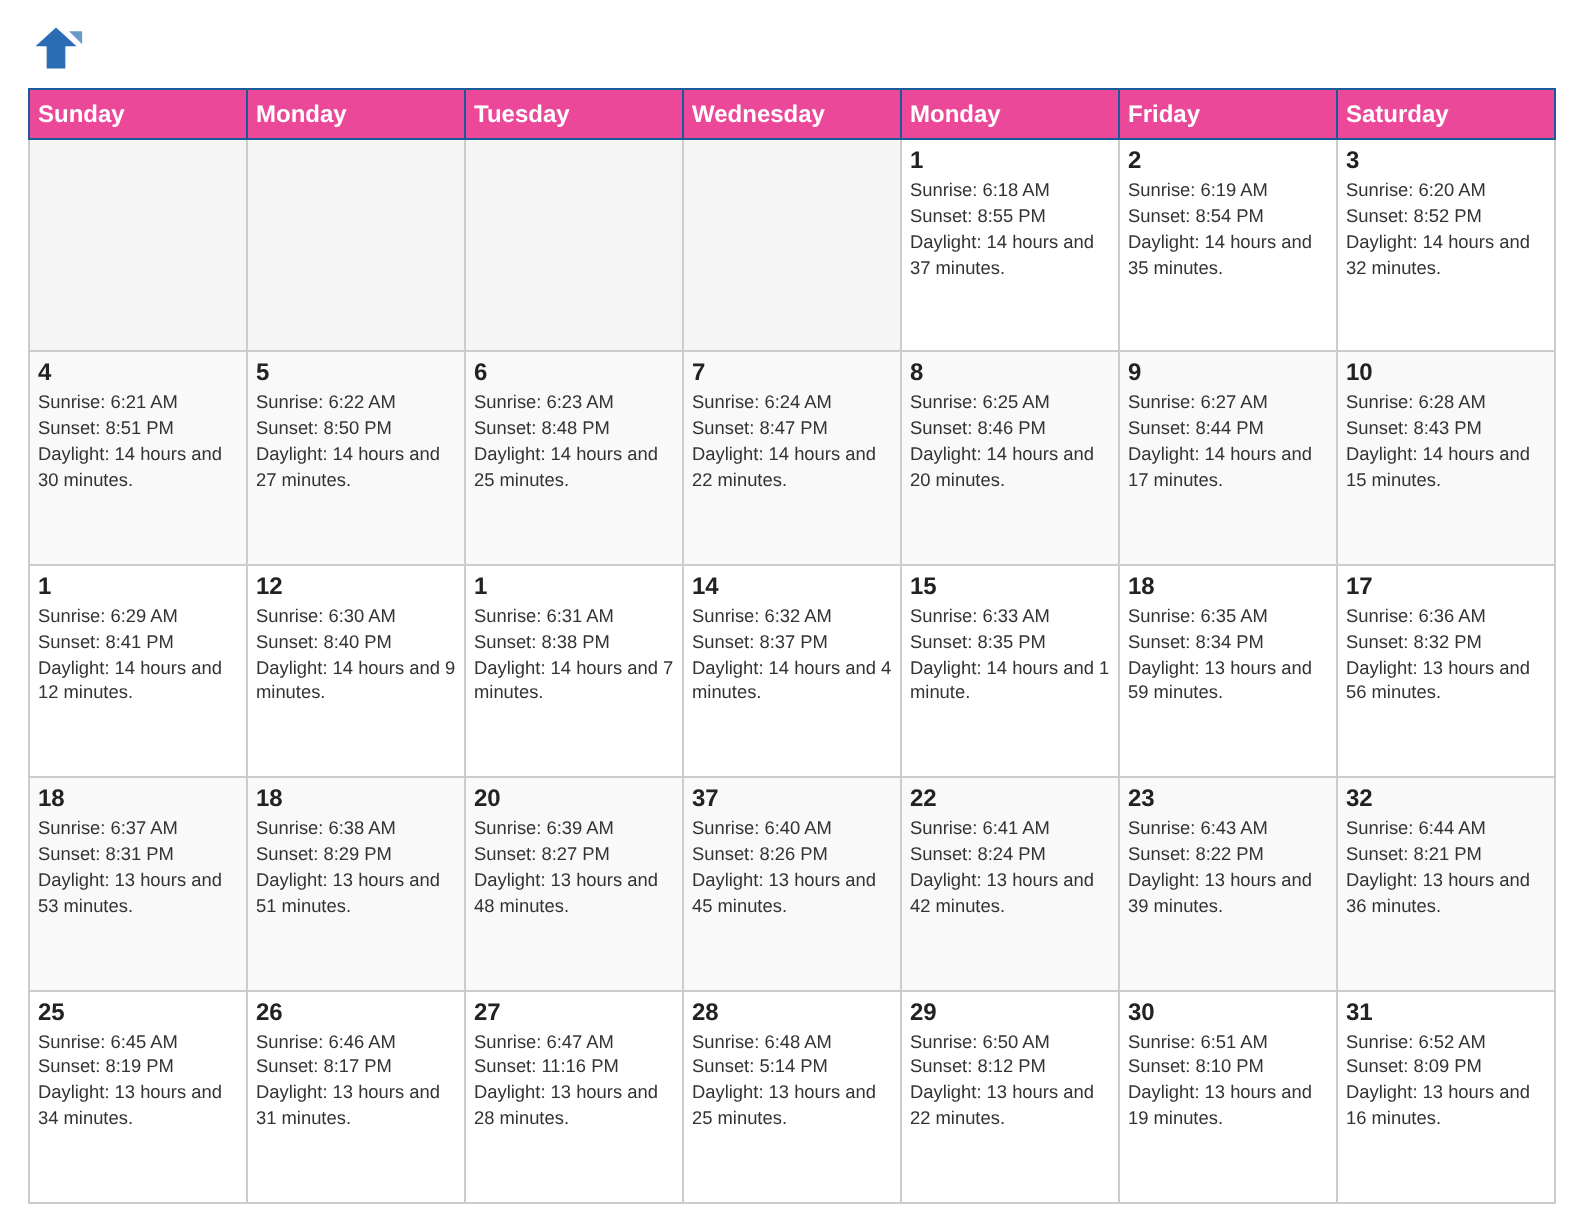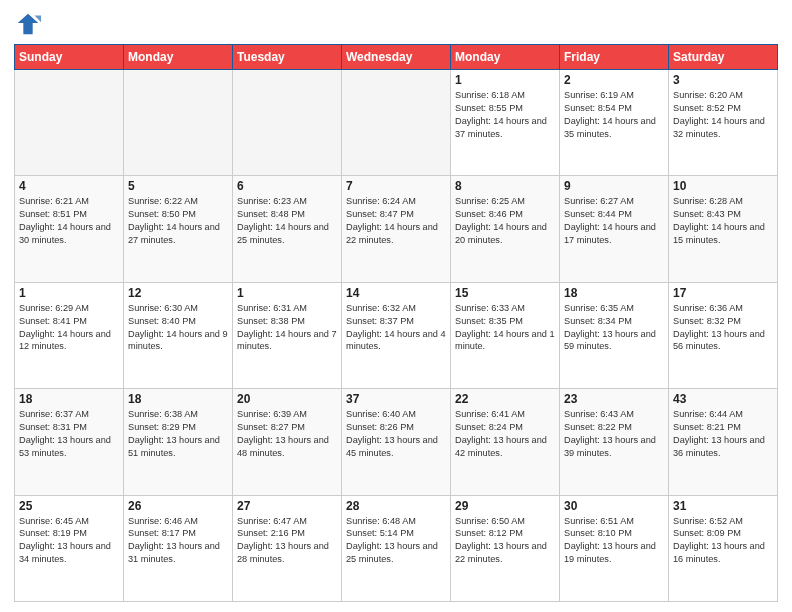--- a/index.html
+++ b/index.html
@@ -53,21 +53,21 @@
       color: #444;
     }
     .calendar {
       flex: 1;
       border: 1px solid #ccc;
       border-collapse: collapse;
       width: 100%;
       table-layout: fixed;
     }
     .calendar th {
-      background: #ef4444;
+      background: #ec4899;
       color: #fff;
       font-size: 12px;
       font-weight: bold;
       padding: 5px 4px;
       text-align: left;
       border: 1px solid #1a5a9a;
     }
     .calendar td {
       border: 1px solid #ccc;
       vertical-align: top;
@@ -275,21 +275,21 @@
 Sunset: 8:24 PM
 Daylight: 13 hours and 42 minutes.</div>
           </td>
           <td>
             <span class="day-num">23</span>
             <div class="day-info">Sunrise: 6:43 AM
 Sunset: 8:22 PM
 Daylight: 13 hours and 39 minutes.</div>
           </td>
           <td>
-            <span class="day-num">43</span>
+            <span class="day-num">32</span>
             <div class="day-info">Sunrise: 6:44 AM
 Sunset: 8:21 PM
 Daylight: 13 hours and 36 minutes.</div>
           </td>
         </tr>
         <tr>
           <td>
             <span class="day-num">25</span>
             <div class="day-info">Sunrise: 6:45 AM
 Sunset: 8:19 PM
@@ -297,21 +297,21 @@
           </td>
           <td>
             <span class="day-num">26</span>
             <div class="day-info">Sunrise: 6:46 AM
 Sunset: 8:17 PM
 Daylight: 13 hours and 31 minutes.</div>
           </td>
           <td>
             <span class="day-num">27</span>
             <div class="day-info">Sunrise: 6:47 AM
-Sunset: 2:16 PM
+Sunset: 11:16 PM
 Daylight: 13 hours and 28 minutes.</div>
           </td>
           <td>
             <span class="day-num">28</span>
             <div class="day-info">Sunrise: 6:48 AM
 Sunset: 5:14 PM
 Daylight: 13 hours and 25 minutes.</div>
           </td>
           <td>
             <span class="day-num">29</span>

